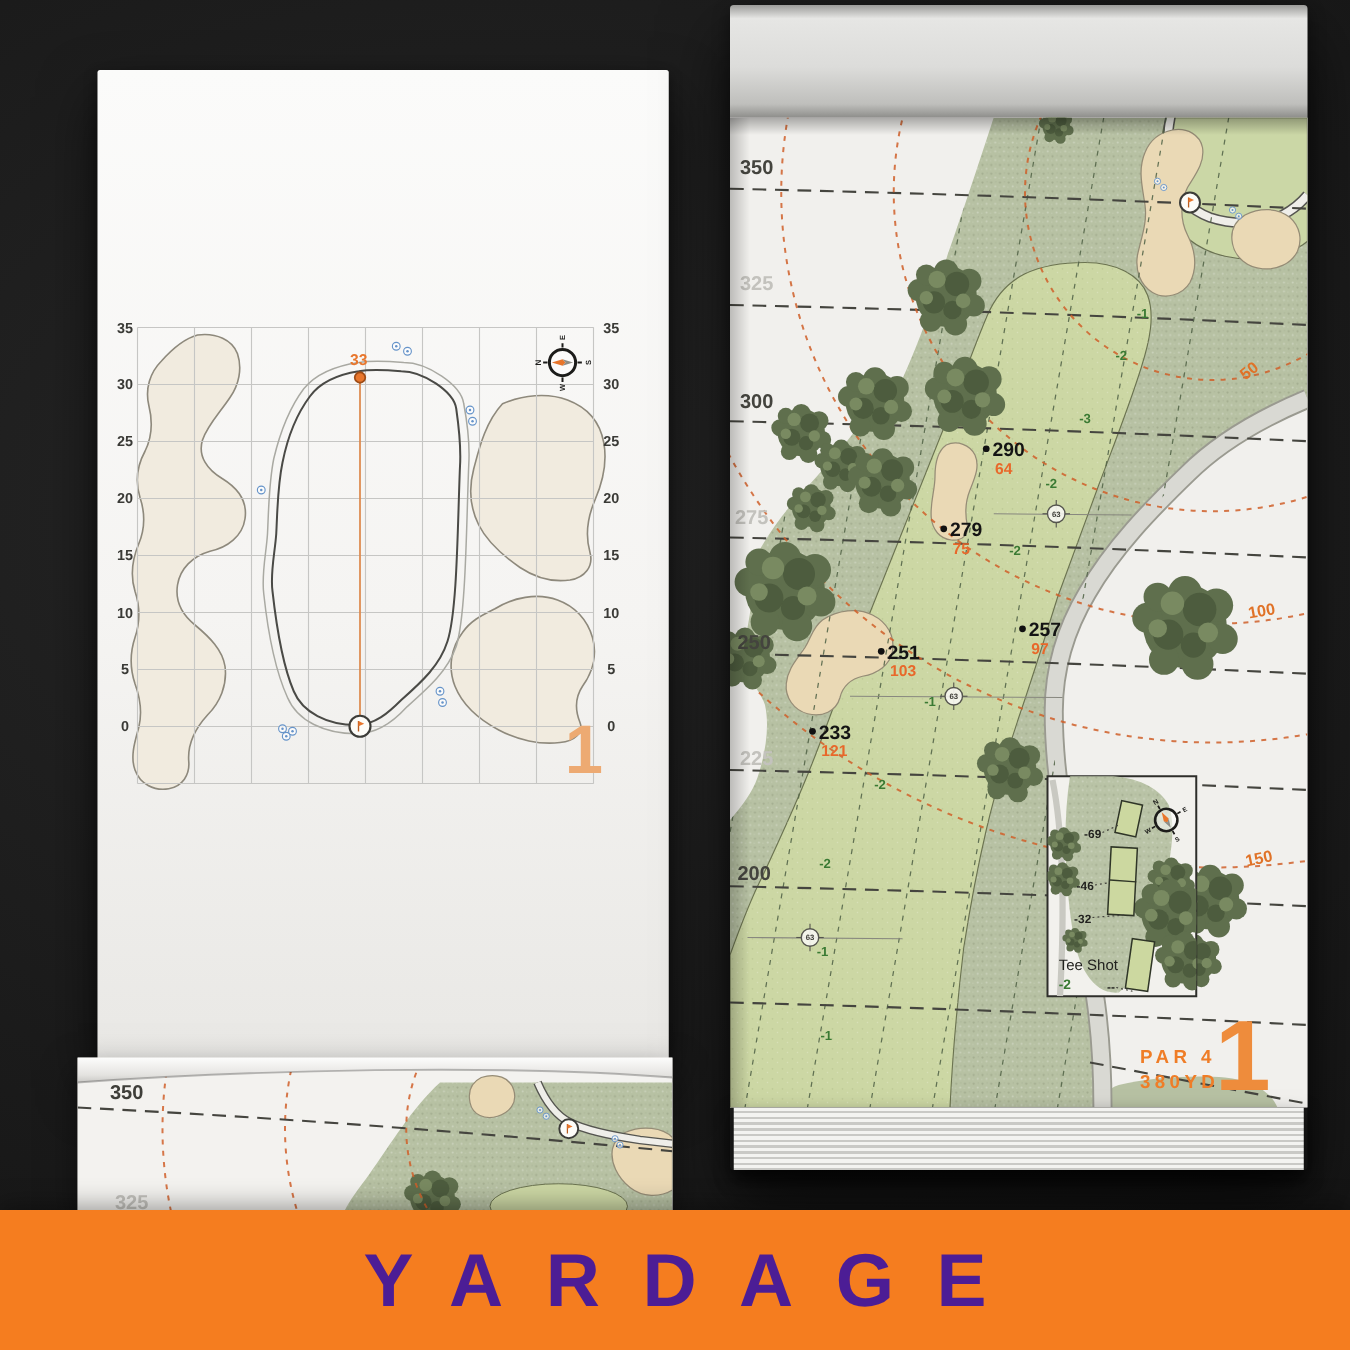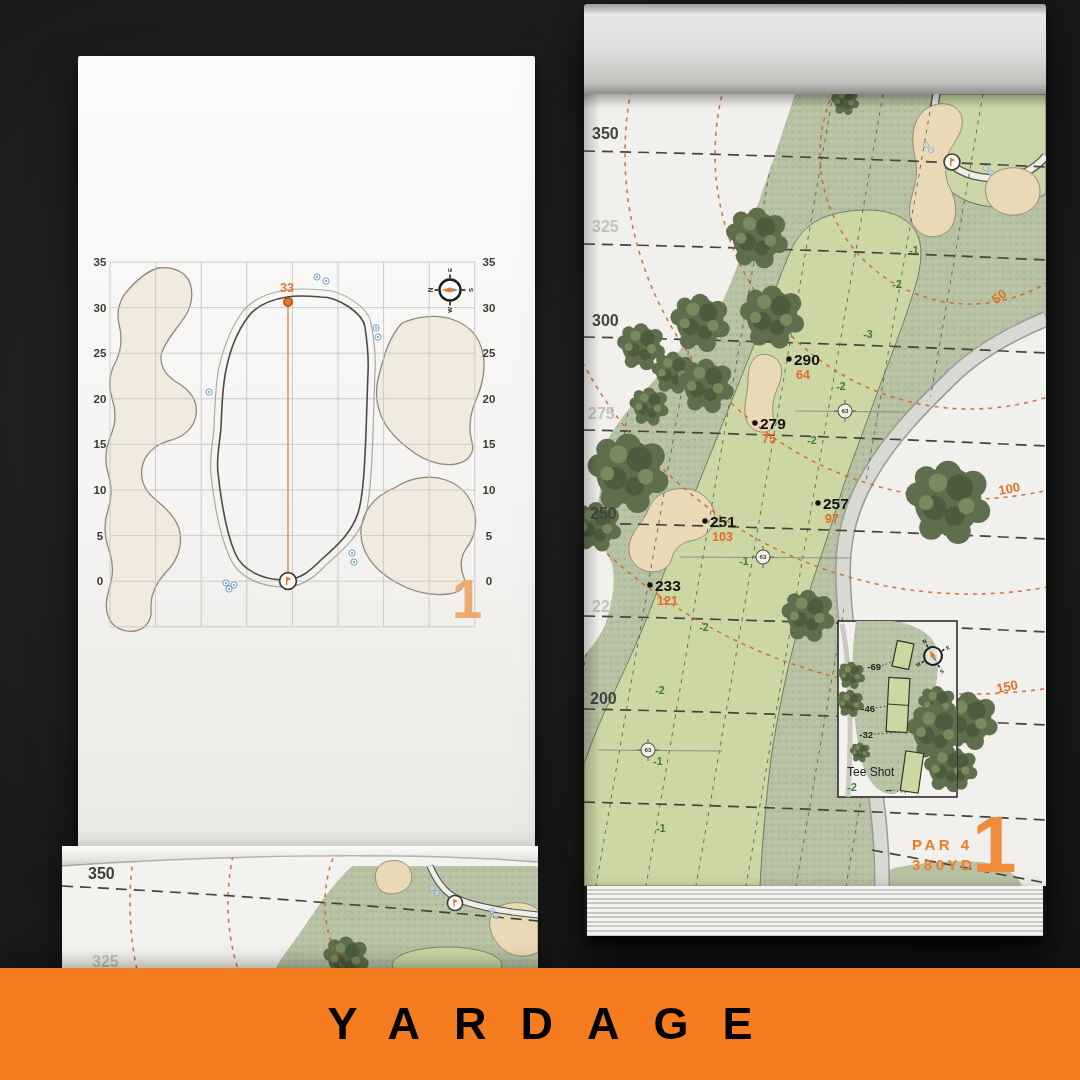--- a/index.html
+++ b/index.html
@@ -18,21 +18,21 @@
   .right-curl{position:absolute;left:0;top:0;width:462px;height:90px;
       background:linear-gradient(180deg,#9b9b99 0%,#e6e6e4 12%,#dcdcda 55%,#bfbfbc 88%,#8e8e8b 100%);
       border-radius:3px 3px 0 0;}
   .right-map{position:absolute;left:0;top:90px;width:462px;height:792px;background:#f1f0ed;}
   .right-stack{position:absolute;left:3px;top:882px;width:456px;height:50px;
       background:repeating-linear-gradient(180deg,#f3f3f1 0px,#f3f3f1 2.6px,#c9c9c6 2.6px,#c9c9c6 4.6px);
       box-shadow:0 6px 14px rgba(0,0,0,.5);}
   .banner{position:absolute;left:0;top:968px;width:1080px;height:112px;
       display:flex;align-items:center;justify-content:center;z-index:50;
       box-shadow:0 -4px 18px rgba(0,0,0,.35);}
-  .banner-title{color:#000000;font-size:45px;font-weight:bold;letter-spacing:34px;text-indent:34px;}
+  .banner-title{color:#4c1d95;font-size:60px;font-weight:bold;letter-spacing:34px;text-indent:34px;}
   .mapsvg{position:absolute;left:0;top:0;}
 </style>
 </head>
 <body>
 
 <div class="stage">
 
   <svg width="0" height="0" style="position:absolute" aria-hidden="true">
     <defs>
       <pattern id="speckRough" width="7" height="7" patternUnits="userSpaceOnUse">

